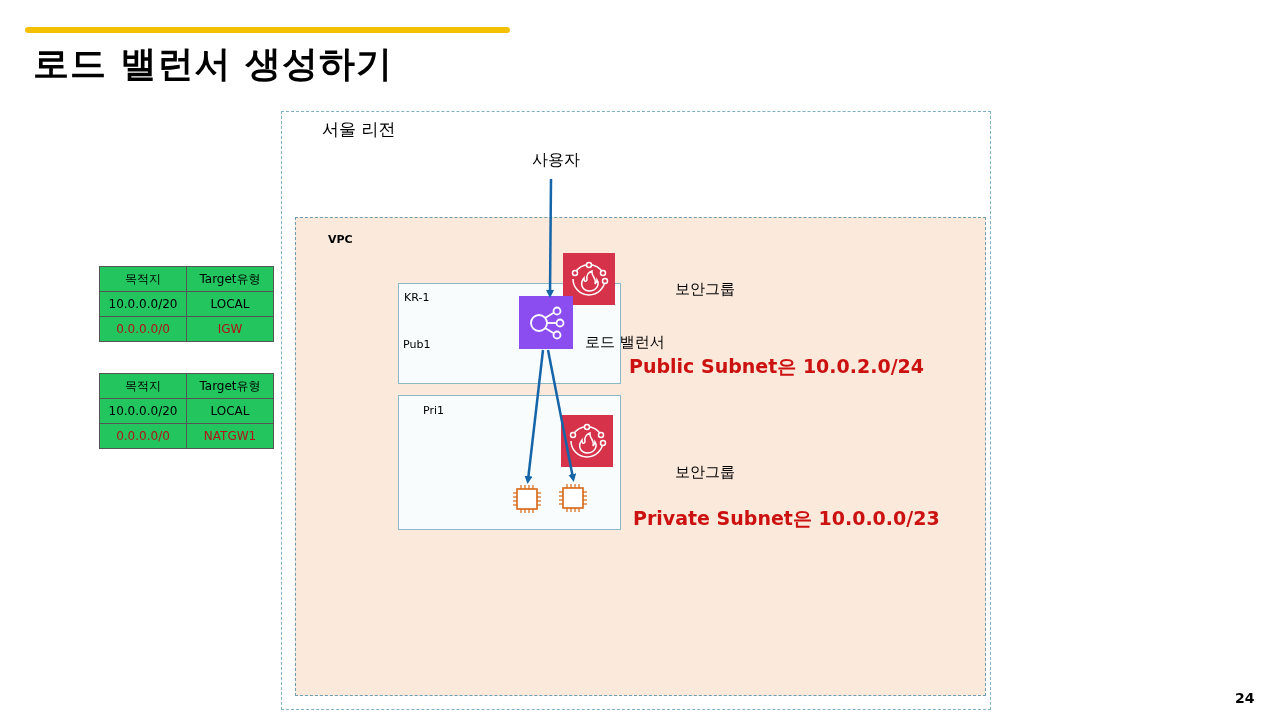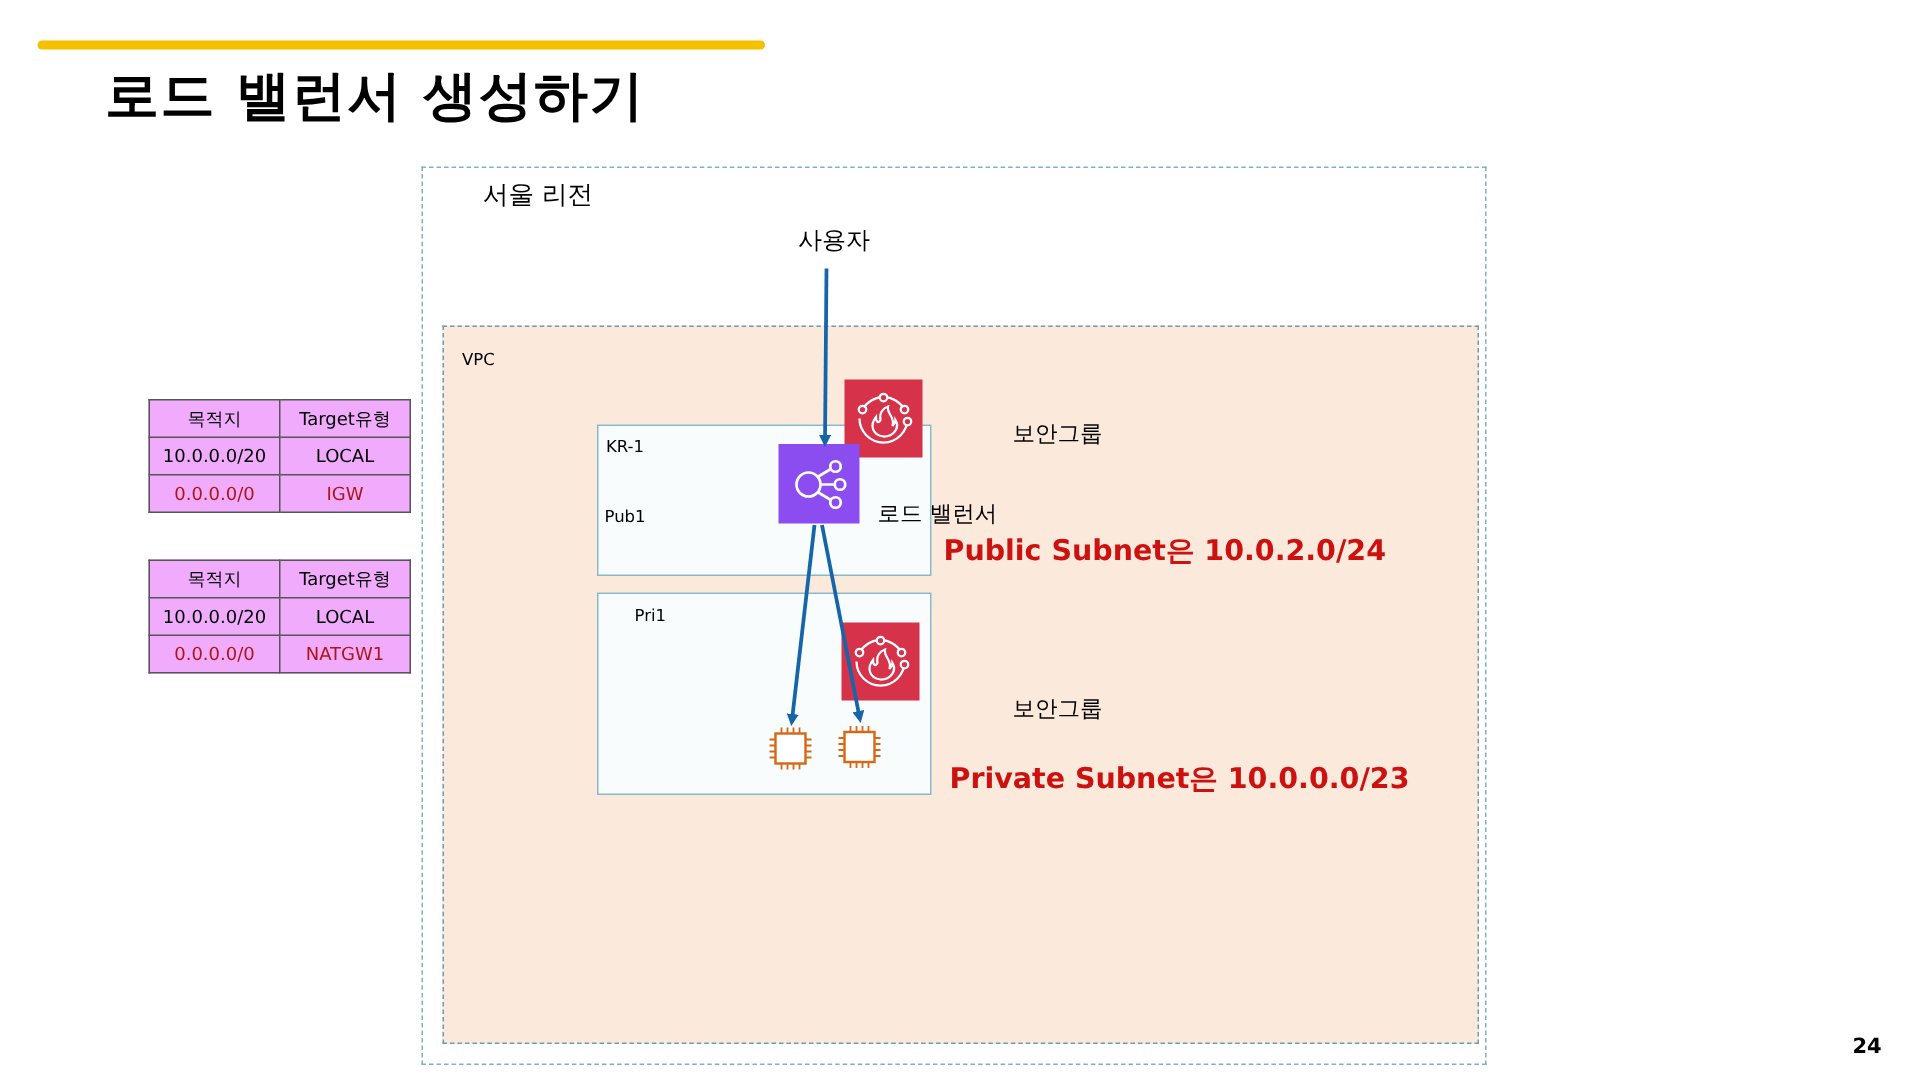--- a/index.html
+++ b/index.html
@@ -1,32 +1,32 @@
 <!DOCTYPE html>
 <html><head>
 <meta charset="utf-8">
 <style>
   html, body { margin:0; padding:0; }
   body { width:1280px; height:720px; position:relative; background:#ffffff; overflow:hidden;
          font-family:"DejaVu Sans", sans-serif; color:#000; }
   .abs { position:absolute; }
   .accent-bar { left:25px; top:27px; width:485px; height:6px; background:#f5c000; border-radius:3px; }
-  .page-title { left:33px; top:40px; font-size:36px; font-weight:bold; letter-spacing:1px; white-space:nowrap;margin-left:37px; }
+  .page-title { left:33px; top:40px; font-size:36px; font-weight:bold; letter-spacing:1px; white-space:nowrap; }
   .page-num { left:1235px; top:690px; font-size:14px;font-weight:bold; }
 
-  table.rt { position:absolute; border-collapse:collapse; font-size:12px; background:#f0abfc; }
+  table.rt { position:absolute; border-collapse:collapse; font-size:12px; background:#22c55e; }
   table.rt td { border:1px solid #555; text-align:center; height:24px; padding:0; }
   table.rt td.c1 { width:86px; }
   table.rt td.c2 { width:86px; }
   table.rt tr.red td { color:#b01515; }
 
   .region { left:281px; top:111px; width:710px; height:599px; border:1px dashed #7fb0c4; box-sizing:border-box; }
   .region-label { left:289px; top:118px; font-size:17px; font-weight:normal;margin-left:33px; }
   .vpc { left:295px; top:217px; width:691px; height:479px; background:#fbe9db; border:1px dashed #6d9db2; box-sizing:border-box; }
-  .vpc-label { left:308px; top:233px; font-size:11px; font-weight:normal; }
+  .vpc-label { left:328px; top:233px; font-size:11px; font-weight:bold; }
   .user-label { left:532px; top:150px; font-size:16px; }
 
   .subnet { background:#f8fcfd; border:1px solid #8ab8c8; box-sizing:border-box; }
   .pub { left:398px; top:283px; width:223px; height:101px; }
   .pri { left:398px; top:395px; width:223px; height:135px; }
   .sub-lbl { font-size:11px; font-weight:normal; }
 
   .sg-icon { width:52px; height:52px; background:#d6334a; }
   .lb-icon { left:519px; top:296px; width:54px; height:53px; background:#8b4cf0; }
   .ec2 { width:32px; height:32px; }

